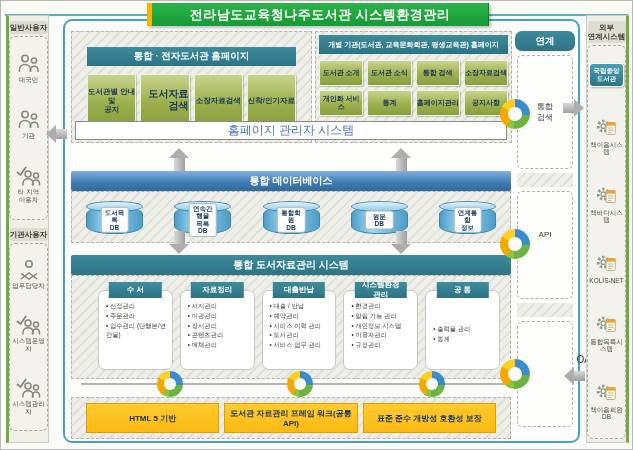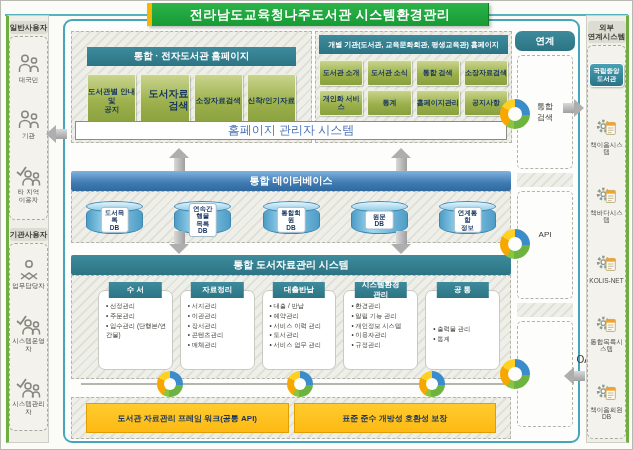--- a/index.html
+++ b/index.html
@@ -344,20 +344,21 @@
         <div class="bullet">출력물 관리</div>
         <div class="bullet">통계</div>
       </div>
     </div>
 
     <div class="footline"></div>
     <div class="donut" style="left:92px;top:350px;width:26px;height:26px;"></div>
     <div class="donut" style="left:222px;top:350px;width:26px;height:26px;"></div>
     <div class="donut" style="left:354px;top:350px;width:26px;height:26px;"></div>
     <div class="panel hatch dashedb" style="left:6px;top:376px;width:440px;height:42px;display:flex;gap:5px;align-items:center;padding:5px 14px;">
+      <div class="yellowbox" style="height:30px;">HTML 5 기반</div>
       <div class="yellowbox" style="height:30px;">도서관 자료관리 프레임 워크(공통 API)</div>
       <div class="yellowbox" style="height:30px;">표준 준수 개방성 호환성 보장</div>
     </div>
   </div>
 
   <div class="arrow-h" style="left:45px;top:124px;">
       <div class="head-left"></div>
       <div class="stem-h"></div>
     </div>
   <div class="arrow-h" style="left:562px;top:98px;">

